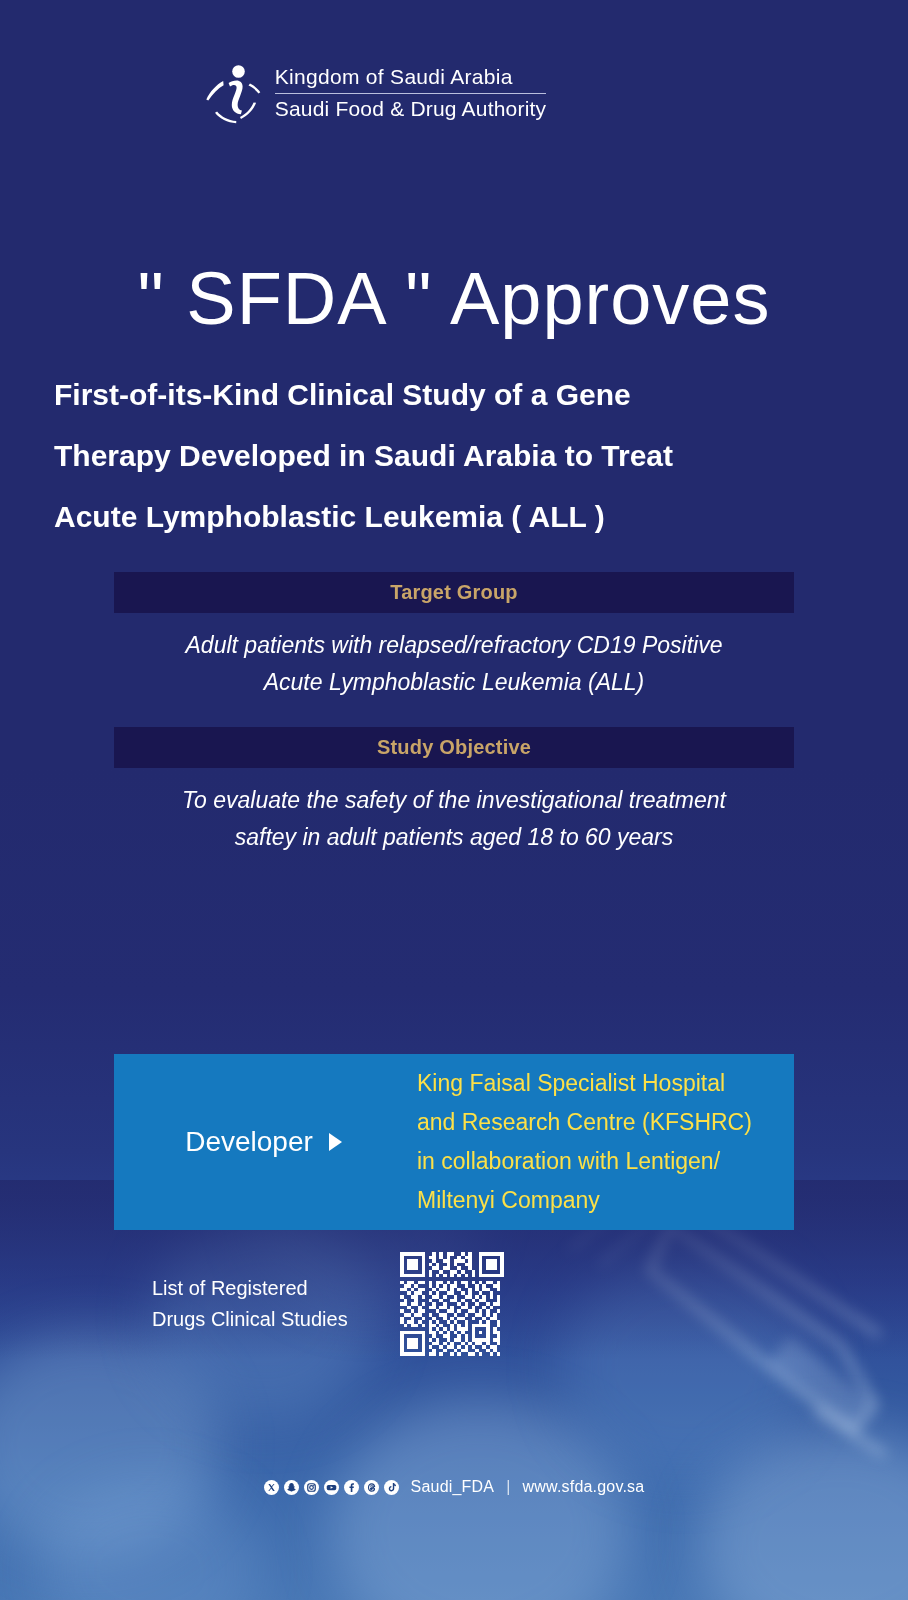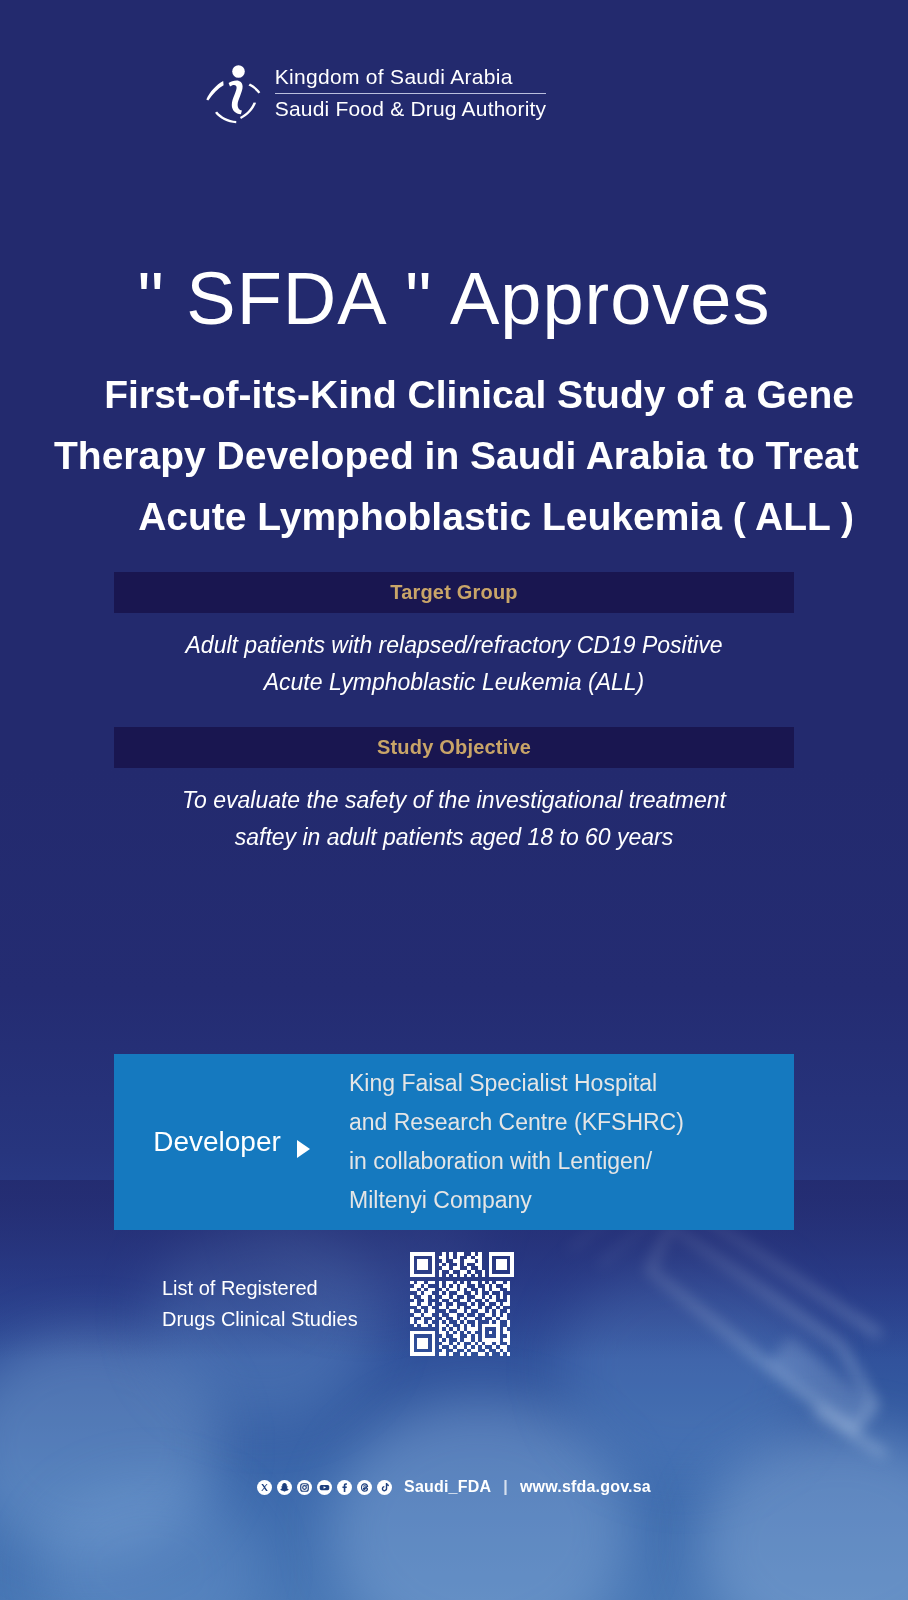--- a/index.html
+++ b/index.html
@@ -48,22 +48,22 @@
   .logo-line2{ font-size:21px; letter-spacing:.2px; line-height:1.25; font-weight:400; }
 
   
   .title{
     position:absolute; top:262px; left:0; width:908px;
     text-align:center; color:#fff;
     font-size:74px; font-weight:300; letter-spacing:1px; line-height:1;
   }
   .subtitle{
     position:absolute; top:364px; left:54px; width:800px;
-    text-align:right; color:#fff;
-    font-size:39px; font-weight:700; line-height:61px;
+    text-align:left; color:#fff;
+    font-size:30px; font-weight:700; line-height:61px;
   }
   .subtitle div{ white-space:nowrap; }
 
   
   .section{ position:absolute; left:114px; width:680px; }
   .sec-bar{
     height:41px; background:#191650;
     display:flex; align-items:center; justify-content:center;
   }
   .sec-bar span{
@@ -75,57 +75,59 @@
   }
   .sec-body div{ white-space:nowrap; }
 
   
   .dev-box{
     position:absolute; left:114px; top:1054px; width:680px; height:176px;
     background:#1579bf;
     display:flex; align-items:center;
   }
   .dev-label-wrap{
-    width:235px; display:flex; align-items:flex-end; justify-content:center; gap:16px;
+    width:235px; display:flex; align-items:center; justify-content:center; gap:16px;
     flex:0 0 auto;
+    margin-left:32px;
   }
   .dev-label{ color:#ffffff; font-size:28px; font-weight:400; }
   .dev-arrow{
     width:0; height:0;
     border-left:13px solid #ffffff;
     border-top:9px solid transparent;
     border-bottom:9px solid transparent;
     display:block;
   }
   .dev-value{
-    color:#e5e5e5; font-size:23px; font-weight:400; line-height:39px;
+    color:#fde047; font-size:23px; font-weight:400; line-height:39px;
     padding-right:18px;
+    margin-left:36px;
   }
   .dev-value div{ white-space:nowrap; }
 
   
   .qr-row{
-    position:absolute; left:162px; top:1252px; width:420px;
+    position:absolute; left:152px; top:1252px; width:420px;
     display:flex; align-items:center; gap:52px;
   }
   .qr-caption{
     color:#ffffff; font-size:20px; font-weight:400; line-height:31px;
   }
   .qr-caption div{ white-space:nowrap; }
   .qr-code{ width:104px; height:104px; flex:0 0 auto; display:block; }
 
   
   .footer{
     position:absolute; left:0; top:1478px; width:908px;
     display:flex; align-items:center; justify-content:center; gap:5px;
     color:#ffffff;
   }
   .soc{ width:15px; height:15px; display:block; }
   .footer-text{
-    font-size:16px; font-weight:700; letter-spacing:.2px; margin-left:7px;
+    font-size:16px; font-weight:400; letter-spacing:.2px; margin-left:7px;
     white-space:nowrap;
   }
   .footer-sep{ opacity:.75; }
 </style>
 </head>
 <body>
 
 <div id="poster">
 
   <div>

